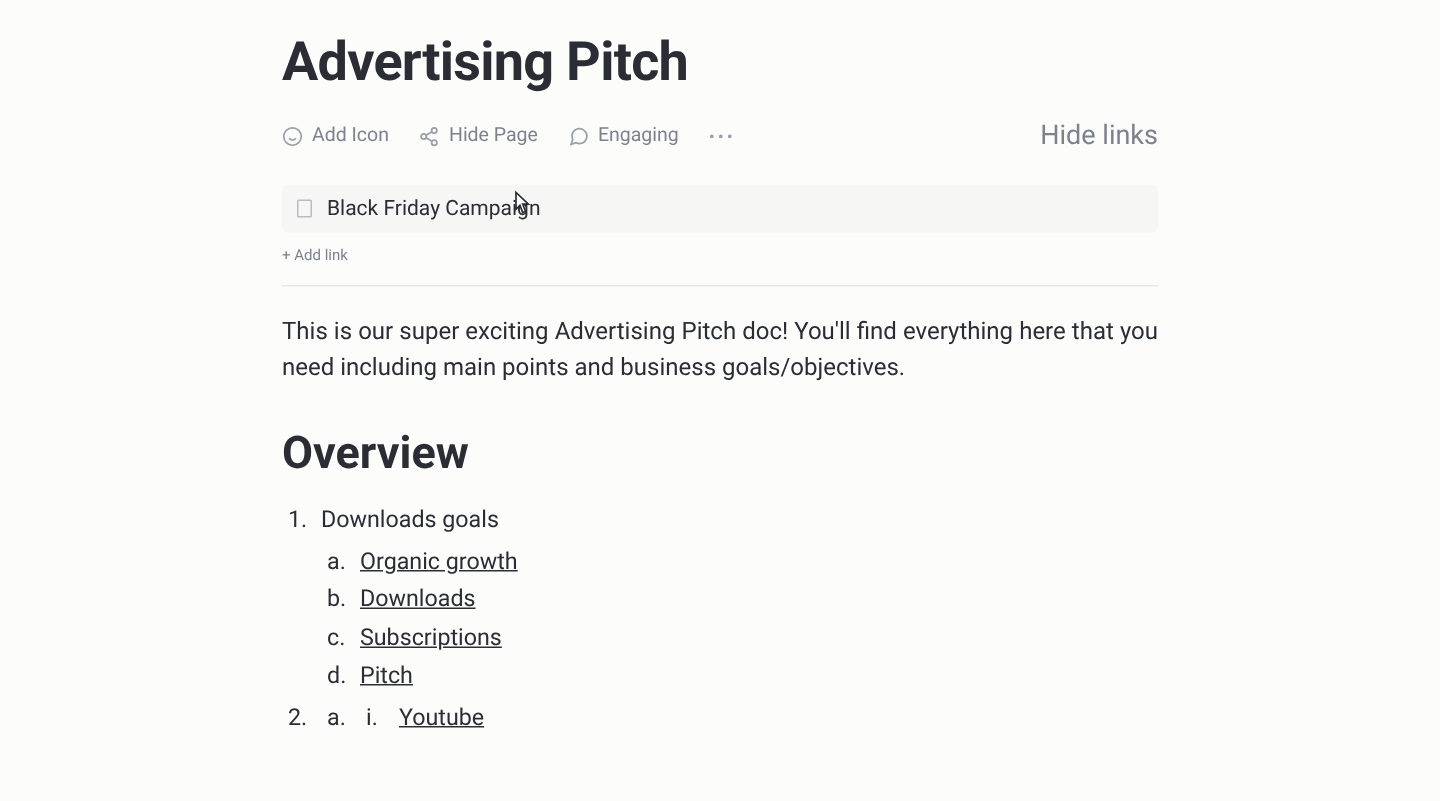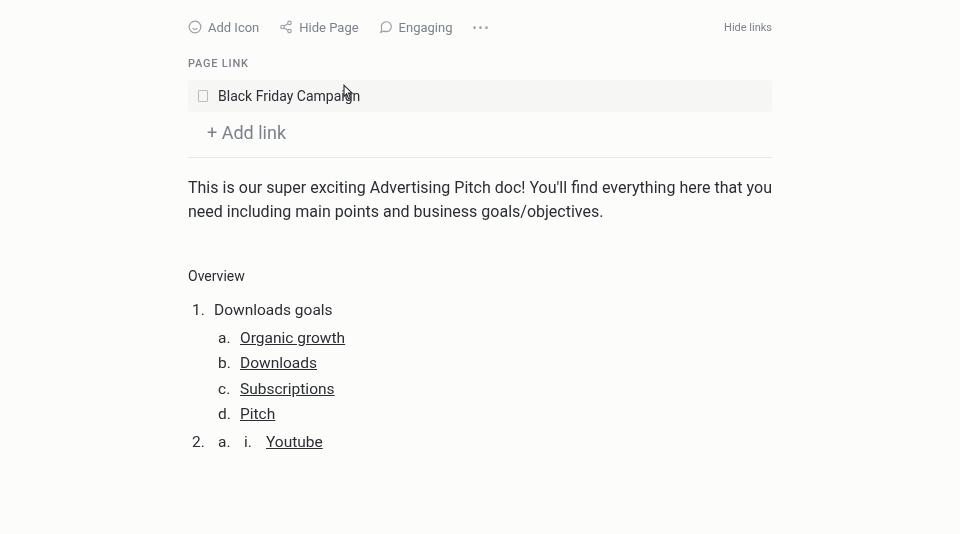--- a/index.html
+++ b/index.html
@@ -28,39 +28,39 @@
     .toolbar {
       display: flex;
       align-items: center;
       gap: 20px;
       margin-bottom: 22px;
       font-size: 13px;
       color: #7c828d;
     }
     .toolbar-item {
       display: flex;
-      align-items: flex-start;
+      align-items: center;
       gap: 6px;
       cursor: pointer;
     }
     .toolbar-item svg {
       flex-shrink: 0;
     }
     .more-dots {
       letter-spacing: 2px;
       font-size: 12px;
       color: #9aa0a8;
       cursor: pointer;
     }
     .spacer {
       flex: 1;
     }
     .hide-links {
       color: #7c828d;
-      font-size: 11px;
+      font-size: 18px;
       cursor: pointer;
     }
     .section-label {
       font-size: 11px;
       letter-spacing: 0.8px;
       color: #7c828d;
       font-weight: 500;
       margin-bottom: 10px;
     }
     .link-row {
@@ -85,40 +85,39 @@
     }
     .cursor-pointer {
       position: absolute;
       left: 150px;
       top: 2px;
       font-size: 16px;
       pointer-events: none;
     }
     .add-link {
       color: #7c828d;
-      font-size: 18px;
+      font-size: 10px;
       cursor: pointer;
       padding: 4px 0 14px 0;
-      margin-left: 19px;
     }
     .divider {
       border: none;
       border-top: 1px solid #e8e8e6;
       margin-bottom: 18px;
     }
     .body-text {
       font-size: 16px;
       line-height: 1.5;
       color: #2a2e34;
-      margin-bottom: 44px;
+      margin-bottom: 28px;
       text-align: justify;
     }
     .heading-2 {
-      font-size: 14px;
-      font-weight: 400;
+      font-size: 30px;
+      font-weight: 700;
       color: #2a2e34;
       margin-bottom: 14px;
     }
     ol.outer {
       list-style: none;
       counter-reset: outer;
       font-size: 15.5px;
       line-height: 1.65;
       color: #2a2e34;
     }
@@ -165,20 +164,21 @@
       position: absolute;
       left: 4px;
       color: #2a2e34;
     }
   </style>
 </head>
 <body>
 
 <div class="page">
 
+  <h1 class="page-title">Advertising Pitch</h1>
 
   <div class="toolbar">
     <div class="toolbar-item">
       <svg width="14" height="14" viewBox="0 0 24 24" fill="none" stroke="#9aa0a8" stroke-width="2">
           <circle cx="12" cy="12" r="10"></circle>
           <path d="M8 14s1.5 2 4 2 4-2 4-2"></path>
           <line x1="9" y1="9" x2="9.01" y2="9"></line>
           <line x1="15" y1="9" x2="15.01" y2="9"></line>
         </svg>
       <span>Add Icon</span>
@@ -197,21 +197,20 @@
       <svg width="14" height="14" viewBox="0 0 24 24" fill="none" stroke="#9aa0a8" stroke-width="2">
           <path d="M21 11.5a8.38 8.38 0 0 1-.9 3.8 8.5 8.5 0 0 1-7.6 4.7 8.38 8.38 0 0 1-3.8-.9L3 21l1.9-5.7a8.38 8.38 0 0 1-.9-3.8 8.5 8.5 0 0 1 4.7-7.6 8.38 8.38 0 0 1 3.8-.9h.5a8.48 8.48 0 0 1 8 8v.5z"></path>
         </svg>
       <span>Engaging</span>
     </div>
     <div class="more-dots">•••</div>
     <div class="spacer"></div>
     <div class="hide-links">Hide links</div>
   </div>
 
-  <div class="section-label">PAGE LINK</div>
 
   <div class="link-row">
     <div class="doc-icon"></div>
     <span>Black Friday Campaign</span>
     <span class="cursor-pointer">
       <svg width="18" height="20" viewBox="0 0 24 24" fill="#fff" stroke="#2a2e34" stroke-width="1.5">
           <path d="M8 3 L8 18 L11.5 14.5 L14 21 L16.5 20 L14 13.5 L19 13.5 Z"></path>
         </svg>
     </span>
   </div>

